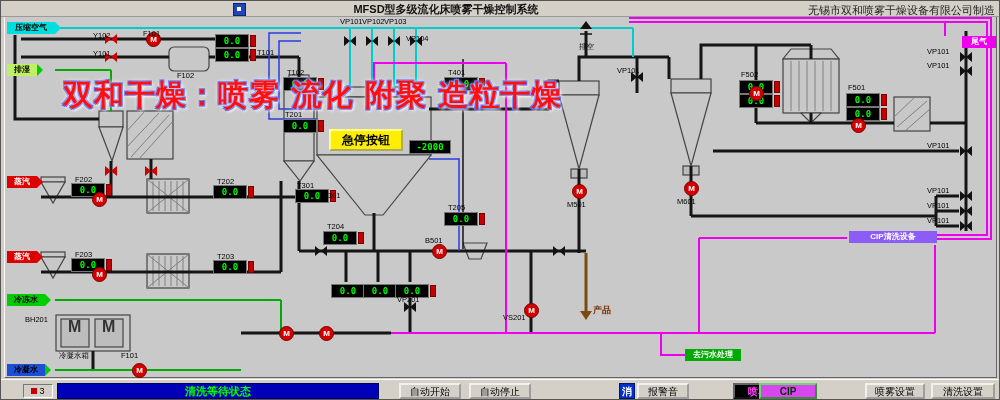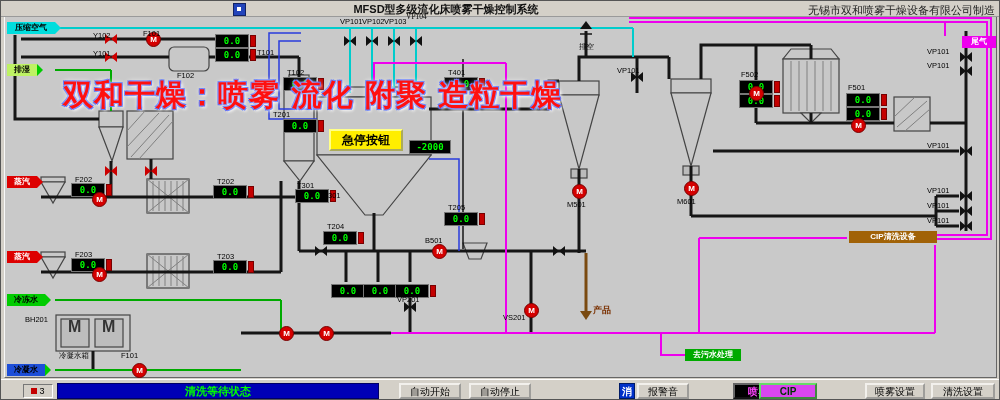--- a/index.html
+++ b/index.html
@@ -188,42 +188,42 @@
       <div class="tagarrow" style="left: 36px; top: 63px; border-left-color: rgb(0, 204, 0);"></div>
       <div class="tag" style="left: 6px; top: 175px; width: 30px; background: rgb(221, 0, 0); color: rgb(255, 255, 255);">蒸汽</div>
       <div class="tagarrow" style="left: 36px; top: 175px; border-left-color: rgb(221, 0, 0);"></div>
       <div class="tag" style="left: 6px; top: 250px; width: 30px; background: rgb(221, 0, 0); color: rgb(255, 255, 255);">蒸汽</div>
       <div class="tagarrow" style="left: 36px; top: 250px; border-left-color: rgb(221, 0, 0);"></div>
       <div class="tag" style="left: 6px; top: 293px; width: 38px; background: rgb(0, 204, 0); color: rgb(0, 0, 0);">冷冻水</div>
       <div class="tagarrow" style="left: 44px; top: 293px; border-left-color: rgb(0, 204, 0);"></div>
       <div class="tag" style="left: 6px; top: 363px; width: 38px; background: #1d4ed8; color: rgb(0, 0, 0);">冷凝水</div>
       <div class="tagarrow" style="left: 44px; top: 363px; border-left-color: rgb(0, 204, 0);"></div>
       <div class="tag" style="left: 926px; top: 35px; width: 34px; background: rgb(238, 0, 238); color: rgb(255, 255, 255); margin-left: 35px;">尾气</div>
-      <div class="tag" style="left: 848px; top: 230px; width: 88px; background: #a16207; color: rgb(255, 255, 255);">CIP清洗设备</div>
+      <div class="tag" style="left: 848px; top: 230px; width: 88px; background: #8b5cf6; color: rgb(255, 255, 255);">CIP清洗设备</div>
       <div class="tag" style="left: 684px; top: 348px; width: 56px; background: rgb(0, 170, 0); color: rgb(255, 255, 255);">去污水处理</div>
       <div class="lbl" style="left: 92px; top: 31px;">Y102</div>
       <div class="lbl" style="left: 142px; top: 29px;">F101</div>
       <div class="lbl" style="left: 92px; top: 49px;">Y101</div>
       <div class="lbl" style="left: 256px; top: 48px; text-align: right;">T101</div>
       <div class="lbl" style="left: 176px; top: 71px;">F102</div>
       <div class="lbl" style="left: 286px; top: 68px;">T102</div>
-      <div class="lbl" style="left: 272px; top: 110px;">T201</div>
+      <div class="lbl" style="left: 284px; top: 110px;">T201</div>
       <div class="lbl" style="left: 74px; top: 175px;">F202</div>
       <div class="lbl" style="left: 216px; top: 177px;">T202</div>
       <div class="lbl" style="left: 74px; top: 250px;">F203</div>
       <div class="lbl" style="left: 216px; top: 252px;">T203</div>
       <div class="lbl" style="left: 296px; top: 181px;">T301</div>
       <div class="lbl" style="left: 322px; top: 175px; margin-top: 16px;">Y301</div>
       <div class="lbl" style="left: 326px; top: 222px;">T204</div>
       <div class="lbl" style="left: 447px; top: 68px;">T401</div>
       <div class="lbl" style="left: 447px; top: 203px;">T205</div>
       <div class="lbl" style="left: 339px; top: 17px;">VP101</div>
       <div class="lbl" style="left: 361px; top: 17px;">VP102</div>
       <div class="lbl" style="left: 383px; top: 17px;">VP103</div>
-      <div class="lbl" style="left: 405px; top: 12px; font-family: Liberation Serif, serif;">VP104</div>
+      <div class="lbl" style="left: 405px; top: 34px;">VP104</div>
       <div class="lbl" style="left: 578px; top: 42px;">排空</div>
       <div class="lbl" style="left: 616px; top: 66px;">VP101</div>
       <div class="lbl" style="left: 424px; top: 236px;">B501</div>
       <div class="lbl" style="left: 566px; top: 200px;">M501</div>
       <div class="lbl" style="left: 676px; top: 197px;">M601</div>
       <div class="lbl" style="left: 396px; top: 295px;">VP201</div>
       <div class="lbl" style="left: 502px; top: 313px;">VS201</div>
       <div class="lbl" style="left: 740px; top: 70px;">F502</div>
       <div class="lbl" style="left: 847px; top: 83px;">F501</div>
       <div class="lbl" style="left: 926px; top: 47px;">VP101</div>

